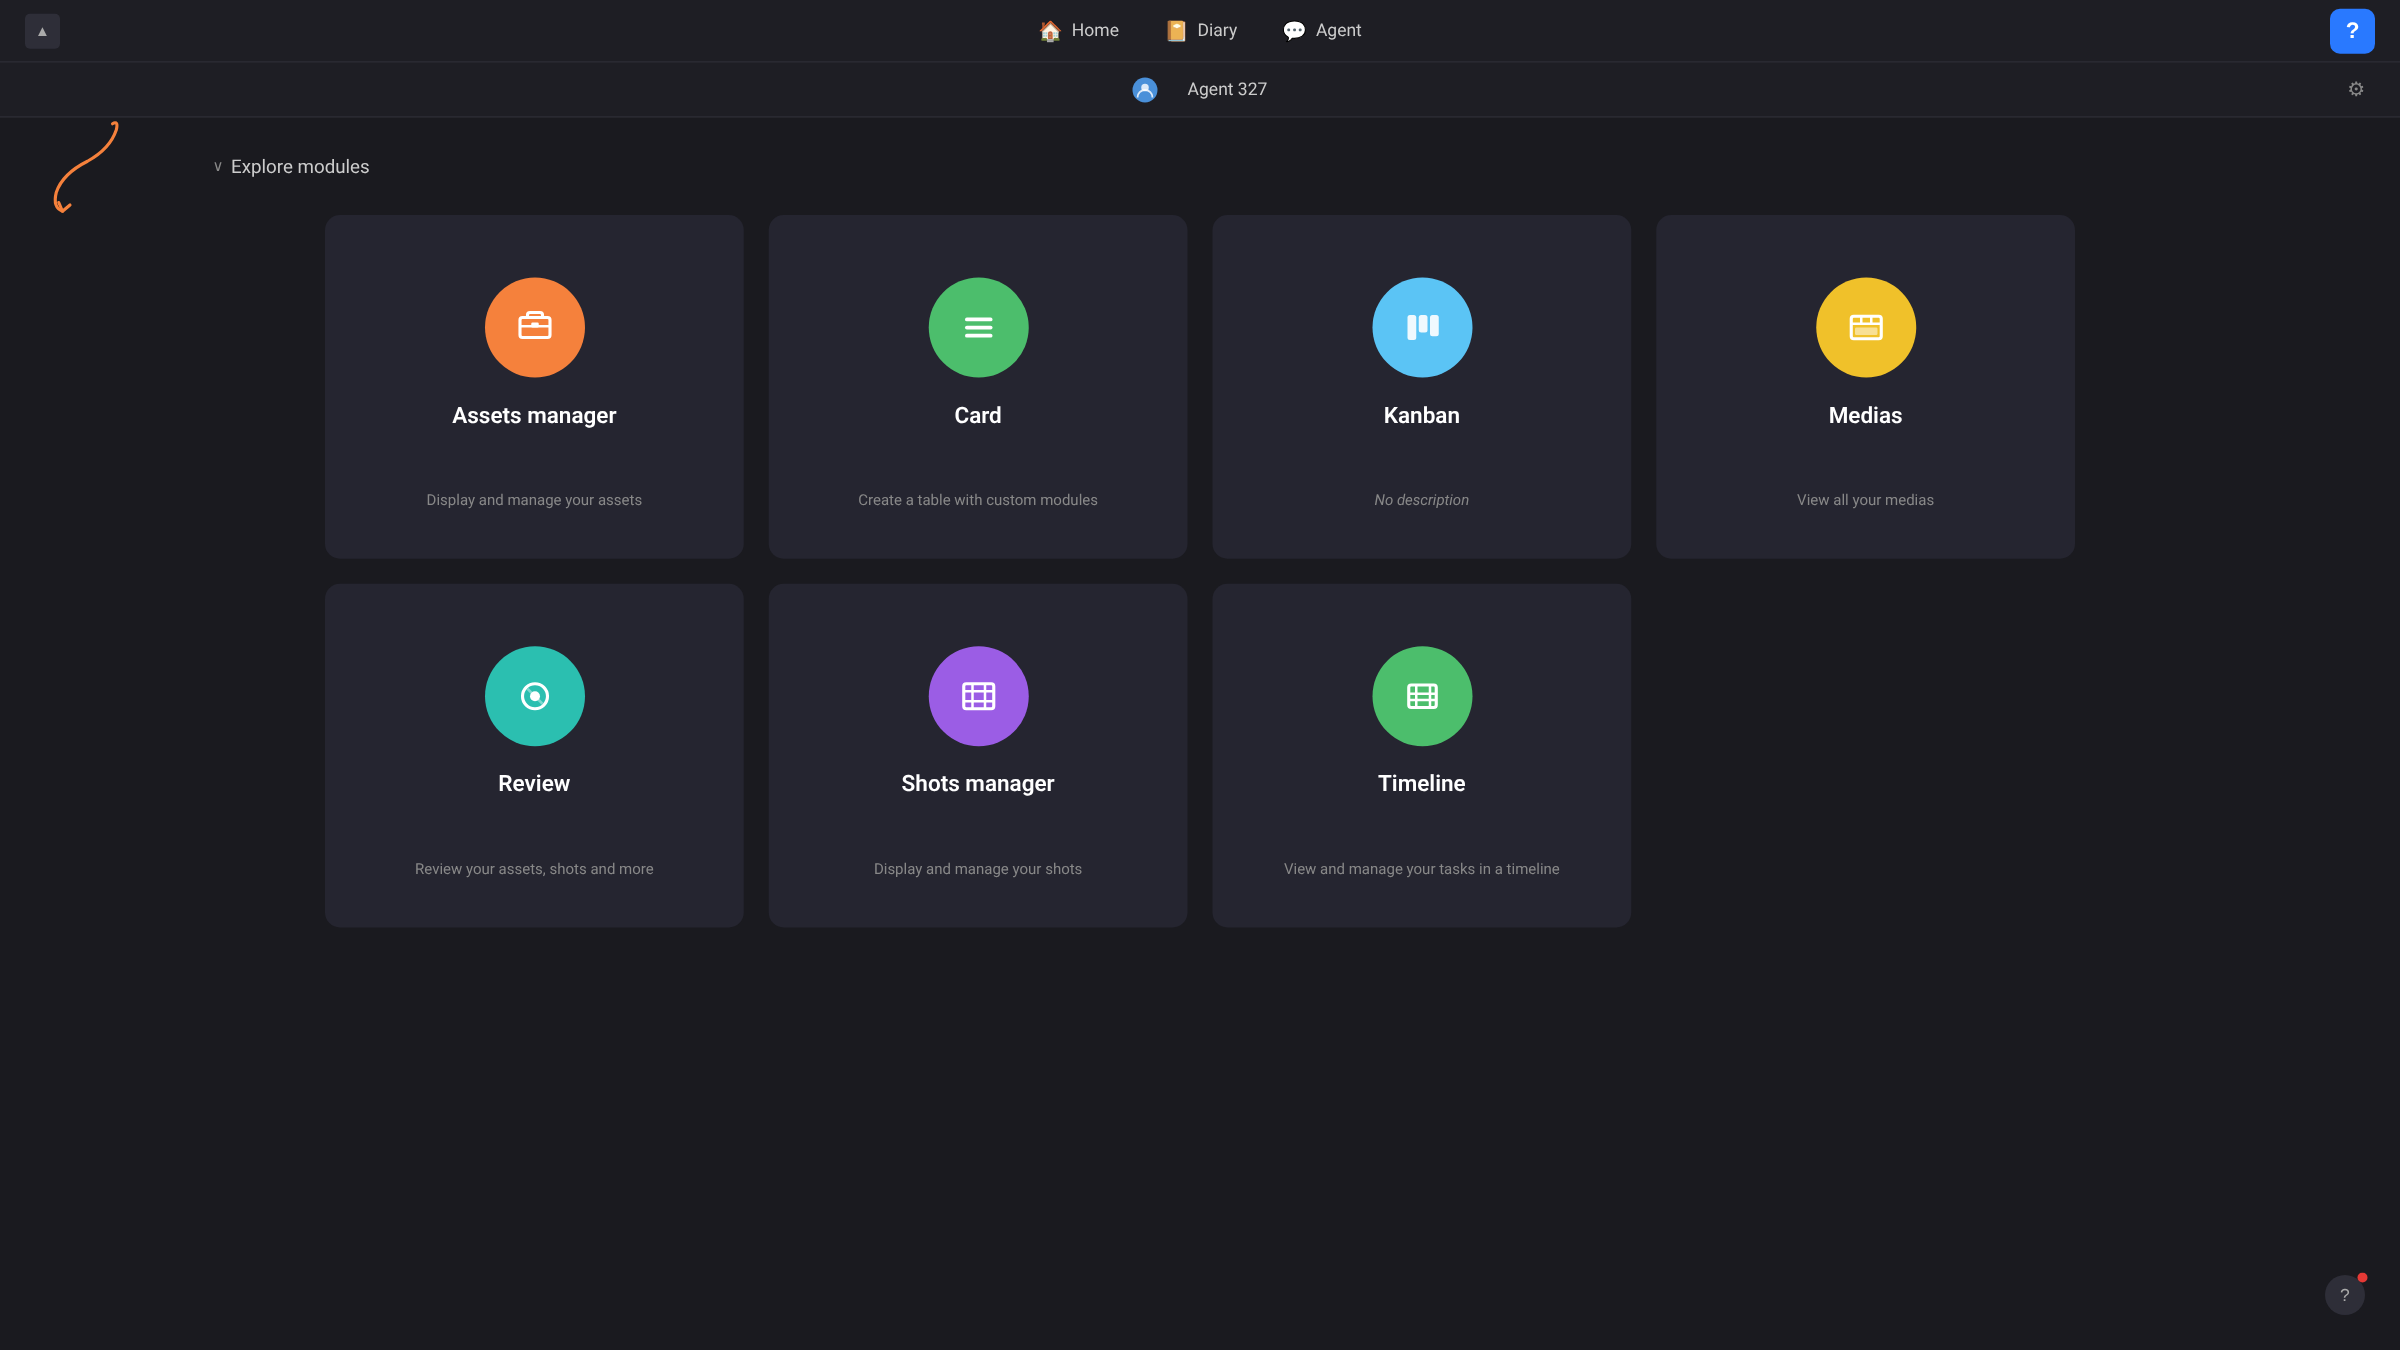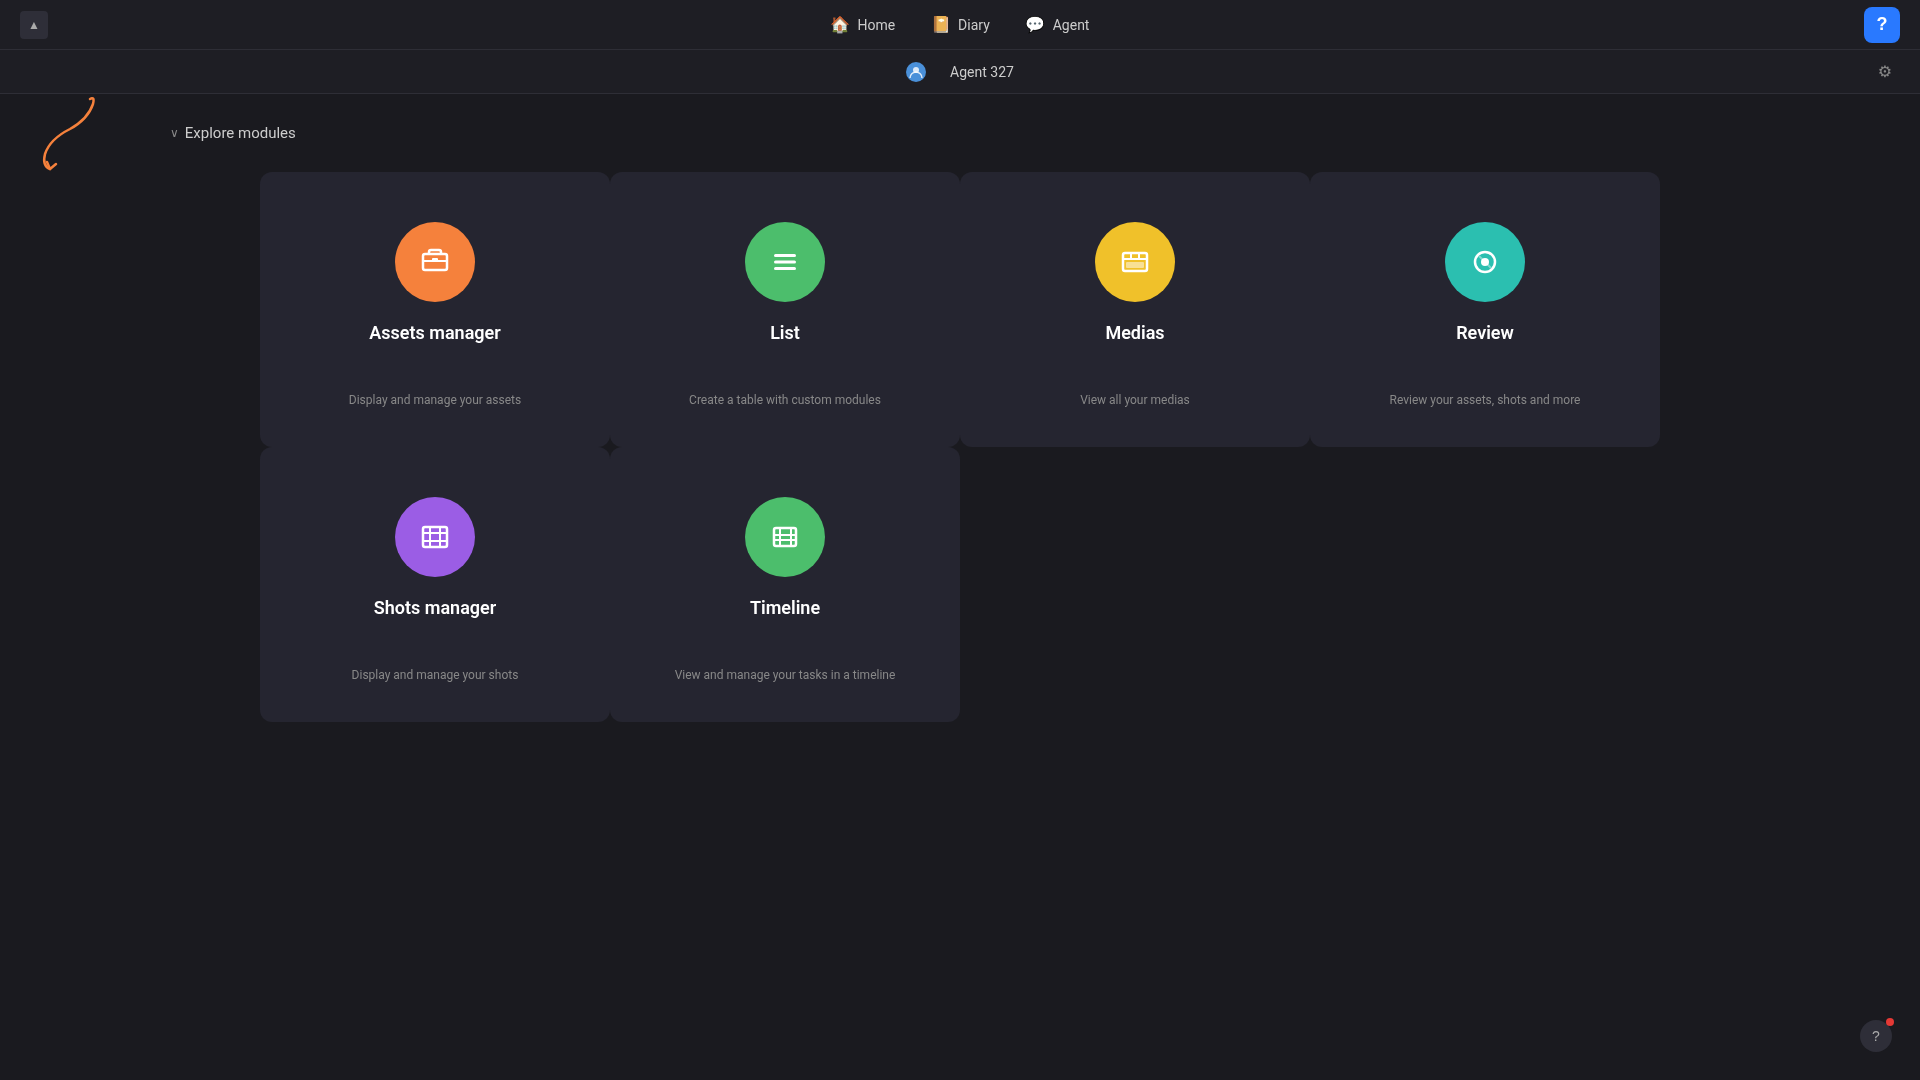--- a/index.html
+++ b/index.html
@@ -148,20 +148,21 @@
       top: 94px;
       width: 100px;
       height: 80px;
       pointer-events: none;
     }
 
     
     .modules-grid {
       display: grid;
       grid-template-columns: repeat(4, 1fr);
+      gap: 20px;
       max-width: 1400px;
       margin: 0 auto;
     }
 
     .module-card {
       background-color: #252530;
       border-radius: 12px;
       display: flex;
       flex-direction: column;
       align-items: center;
@@ -298,22 +299,33 @@
         <div class="module-desc">Display and manage your assets</div>
       </div>
       <div class="module-card">
         <div class="module-icon-circle" style="background-color: rgb(76, 190, 108);">
           <svg width="36" height="36" viewBox="0 0 36 36" fill="none">
             <rect x="7" y="10" width="22" height="3" rx="1.5" fill="white"></rect>
             <rect x="7" y="16.5" width="22" height="3" rx="1.5" fill="white"></rect>
             <rect x="7" y="23" width="22" height="3" rx="1.5" fill="white"></rect>
           </svg>
         </div>
-        <div class="module-title">List</div>
+        <div class="module-title">Card</div>
         <div class="module-desc">Create a table with custom modules</div>
+      </div>
+      <div class="module-card">
+        <div class="module-icon-circle" style="background-color: rgb(91, 196, 245);">
+          <svg width="36" height="36" viewBox="0 0 36 36" fill="none">
+            <rect x="6" y="8" width="7" height="20" rx="2" fill="white" opacity="0.9"></rect>
+            <rect x="15" y="8" width="7" height="14" rx="2" fill="white" opacity="0.9"></rect>
+            <rect x="24" y="8" width="7" height="17" rx="2" fill="white" opacity="0.9"></rect>
+          </svg>
+        </div>
+        <div class="module-title">Kanban</div>
+        <div class="module-desc italic">No description</div>
       </div>
       <div class="module-card">
         <div class="module-icon-circle" style="background-color: rgb(240, 193, 42);">
           <svg width="36" height="36" viewBox="0 0 36 36" fill="none">
             <rect x="6" y="9" width="24" height="18" rx="2" stroke="white" stroke-width="2.5"></rect>
             <path d="M6 15h24" stroke="white" stroke-width="2"></path>
             <path d="M14 9v6" stroke="white" stroke-width="2"></path>
             <path d="M22 9v6" stroke="white" stroke-width="2"></path>
             <rect x="9" y="18" width="18" height="6" rx="1" fill="white" opacity="0.5"></rect>
           </svg>

